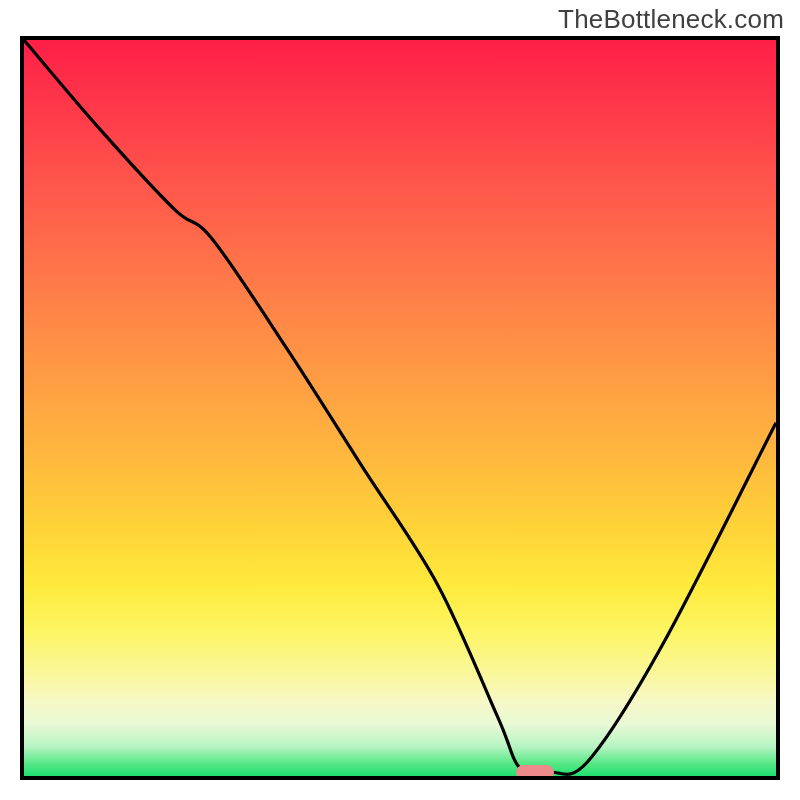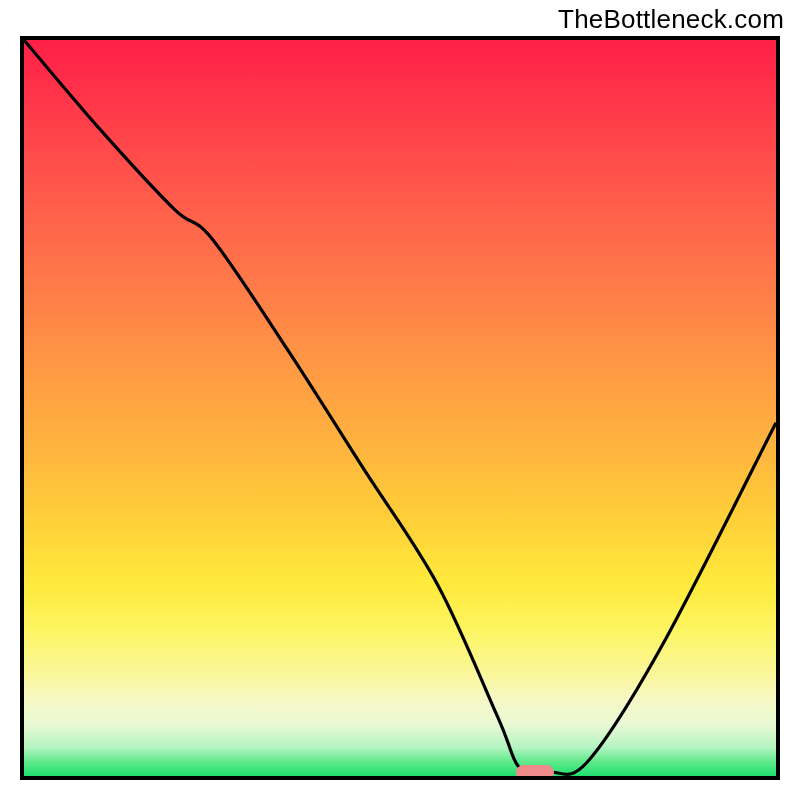--- a/index.html
+++ b/index.html
@@ -14,21 +14,21 @@
     position: relative;
     width: 800px;
     height: 800px;
   }
   .watermark {
     position: absolute;
     top: 4px;
     right: 16px;
     font-size: 26px;
     font-weight: 400;
-    color: #000000;
+    color: #404040;
     letter-spacing: 0.2px;
   }
   .plot-frame {
     position: absolute;
     left: 20px;
     top: 36px;
     width: 760px;
     height: 744px;
     border: 4px solid #000;
     box-sizing: border-box;

